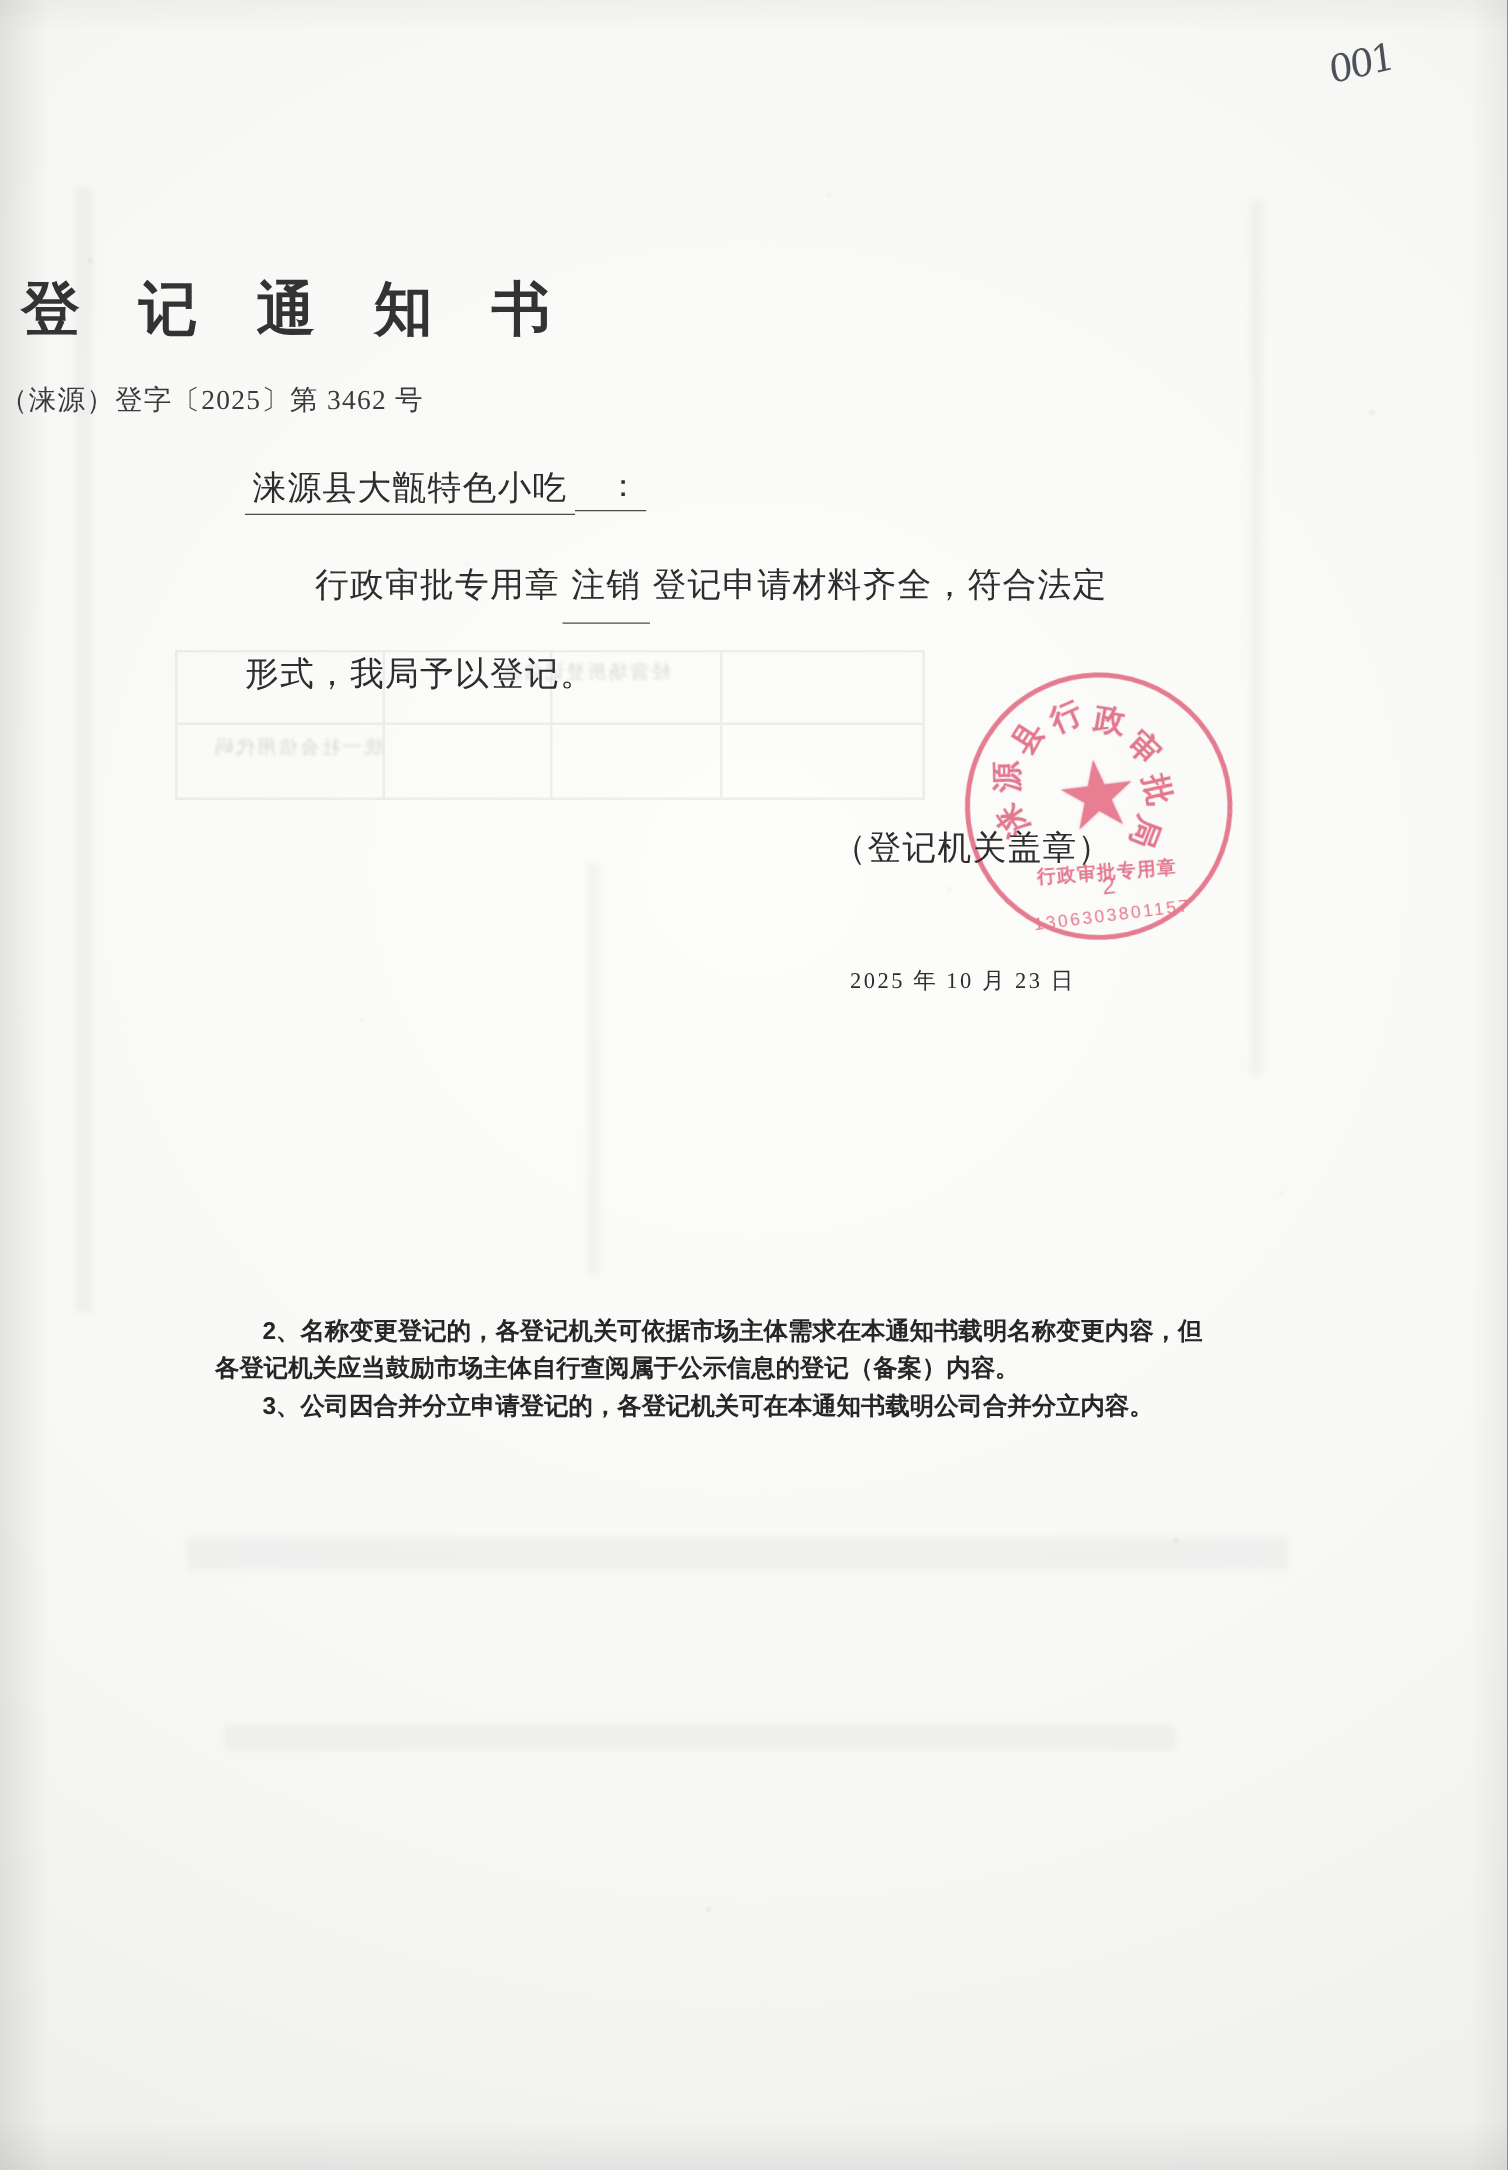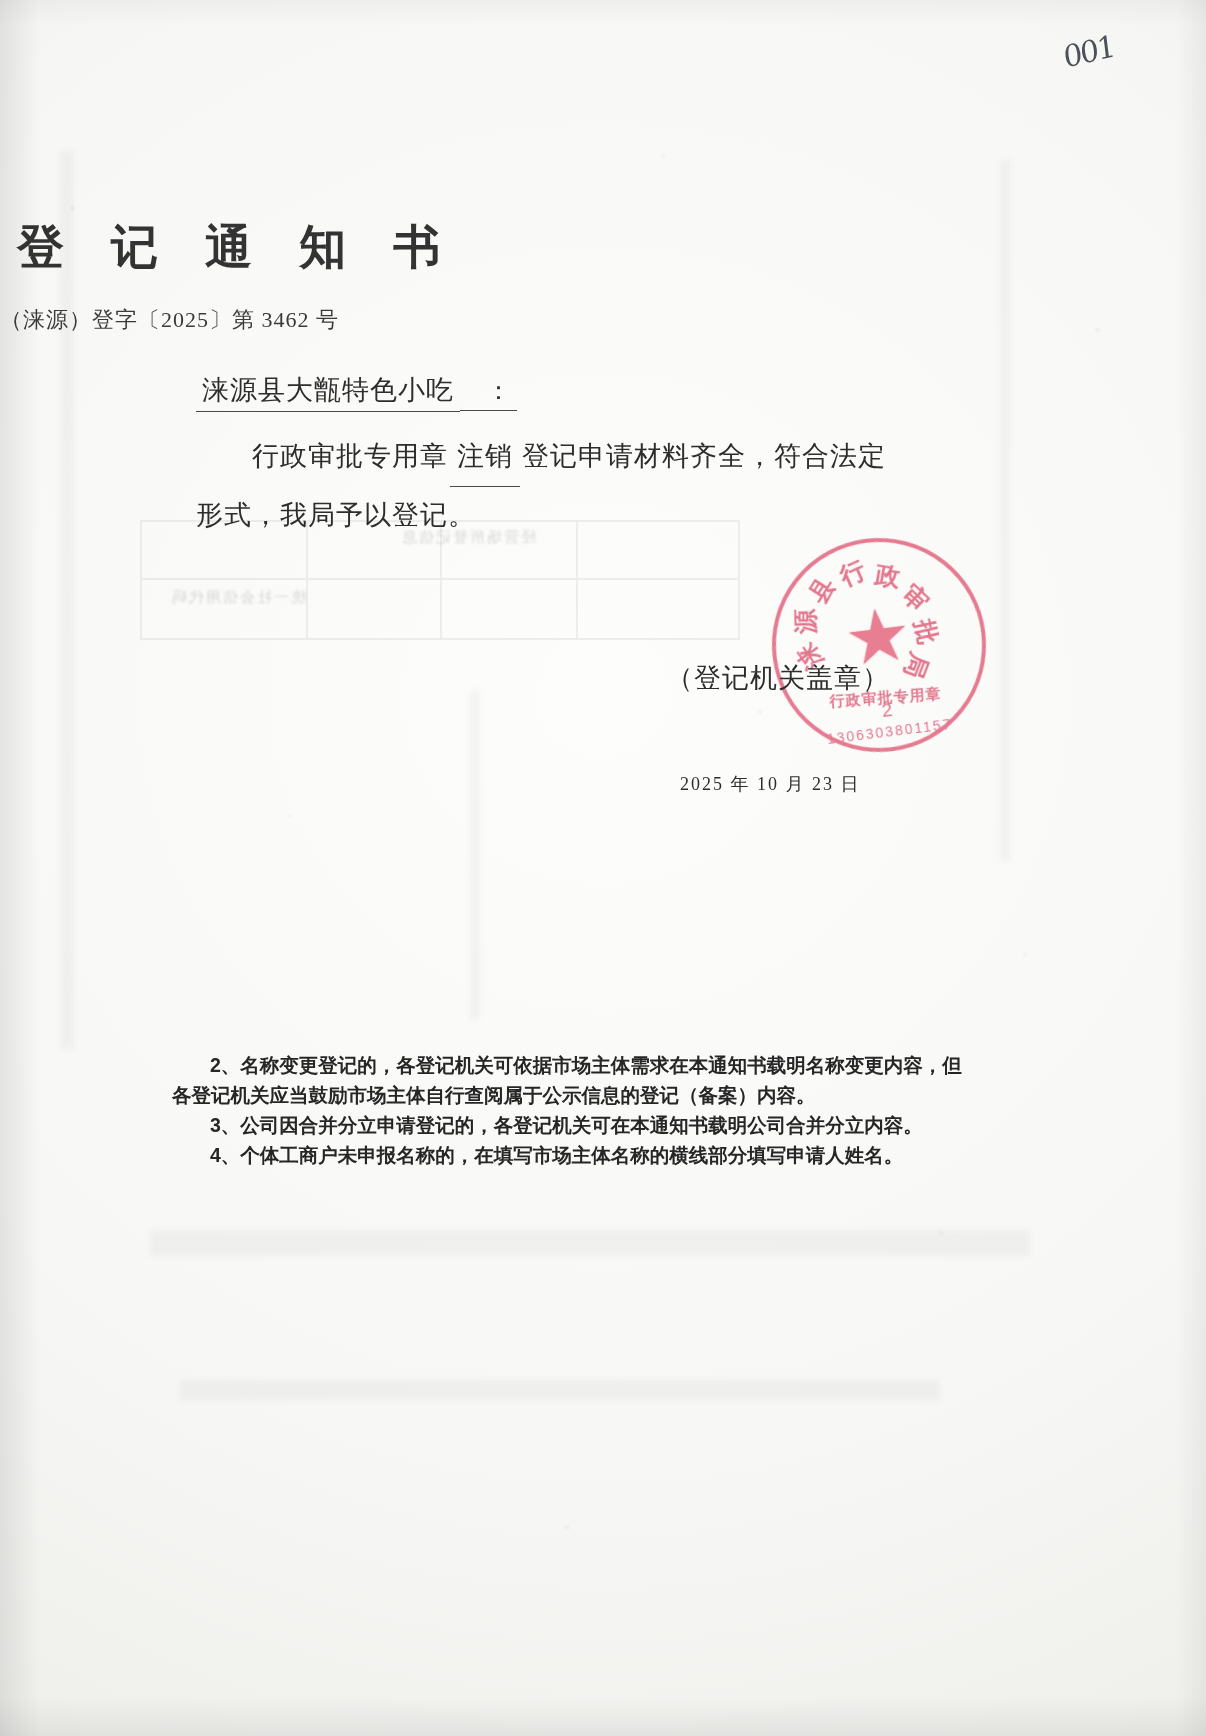--- a/index.html
+++ b/index.html
@@ -107,21 +107,21 @@
     letter-spacing: 1px;
     color: #3a3a3a;
   }
 
   
   .recipient-row {
     position: absolute;
     left: 196px;
     top: 372px;
     display: flex;
-    align-items: center;
+    align-items: flex-start;
   }
   .recipient-name {
     font-size: 27px;
     letter-spacing: 1px;
     padding: 0 6px 3px 6px;
     border-bottom: 1.6px solid #4a4a4a;
     color: #2d2d2d;
   }
   .recipient-colon {
     font-size: 25px;
@@ -139,21 +139,21 @@
     font-size: 27px;
     line-height: 56px;
     letter-spacing: 1px;
     color: #2d2d2d;
   }
   .body-para .indent { display: inline-block; width: 56px; }
   .fill-blank {
     display: inline-block;
     border-bottom: 1.6px solid #4a4a4a;
     padding: 0 7px 2px 7px;
-    margin: 0 2px;
+    margin: 12px 2px;
   }
 
   
   .seal {
     position: absolute;
     left: 772px;
     top: 538px;
     width: 206px;
     height: 206px;
     border: 4px solid #e0607a;
@@ -315,18 +315,15 @@
 
   <div class="doc-date">2025 年 10 月 23 日</div>
 
   <div class="notes">
     <div class="note-line">
       <span class="n-indent"></span><span>2、名称变更登记的，各登记机关可依据市场主体需求在本通知书载明名称变更内容，但各登记机关应当鼓励市场主体自行查阅属于公示信息的登记（备案）内容。</span>
     </div>
     <div class="note-line">
       <span class="n-indent"></span><span>3、公司因合并分立申请登记的，各登记机关可在本通知书载明公司合并分立内容。</span>
     </div>
-    <div class="note-line">
-      <span class="n-indent"></span><span>4、个体工商户未申报名称的，在填写市场主体名称的横线部分填写申请人姓名。</span>
-    </div>
   </div>
 
 </div>
 
 </body></html>

